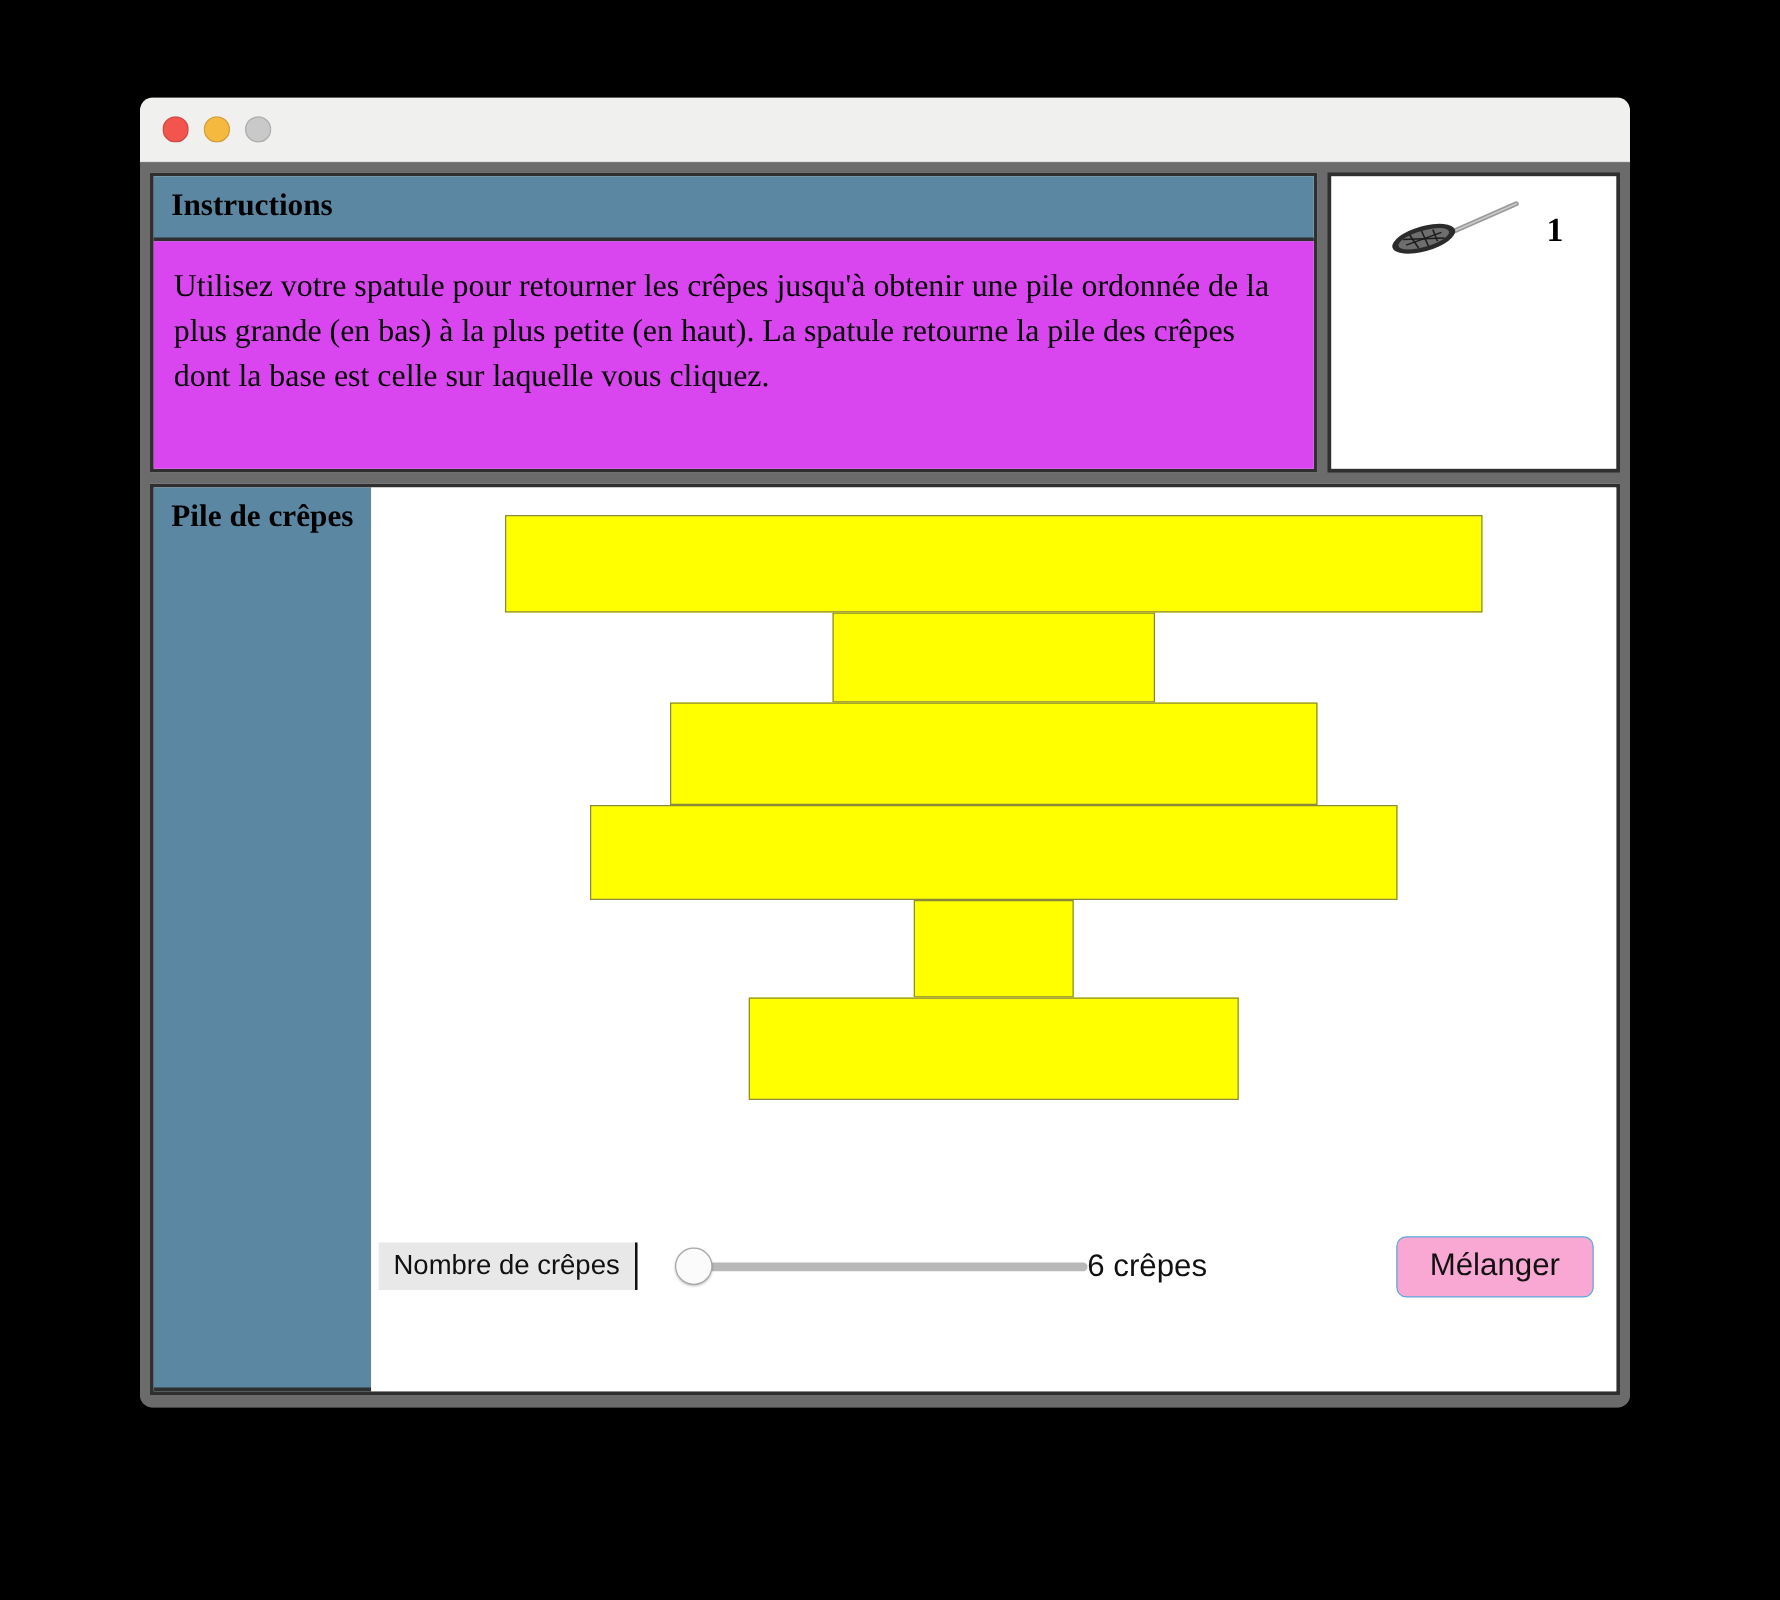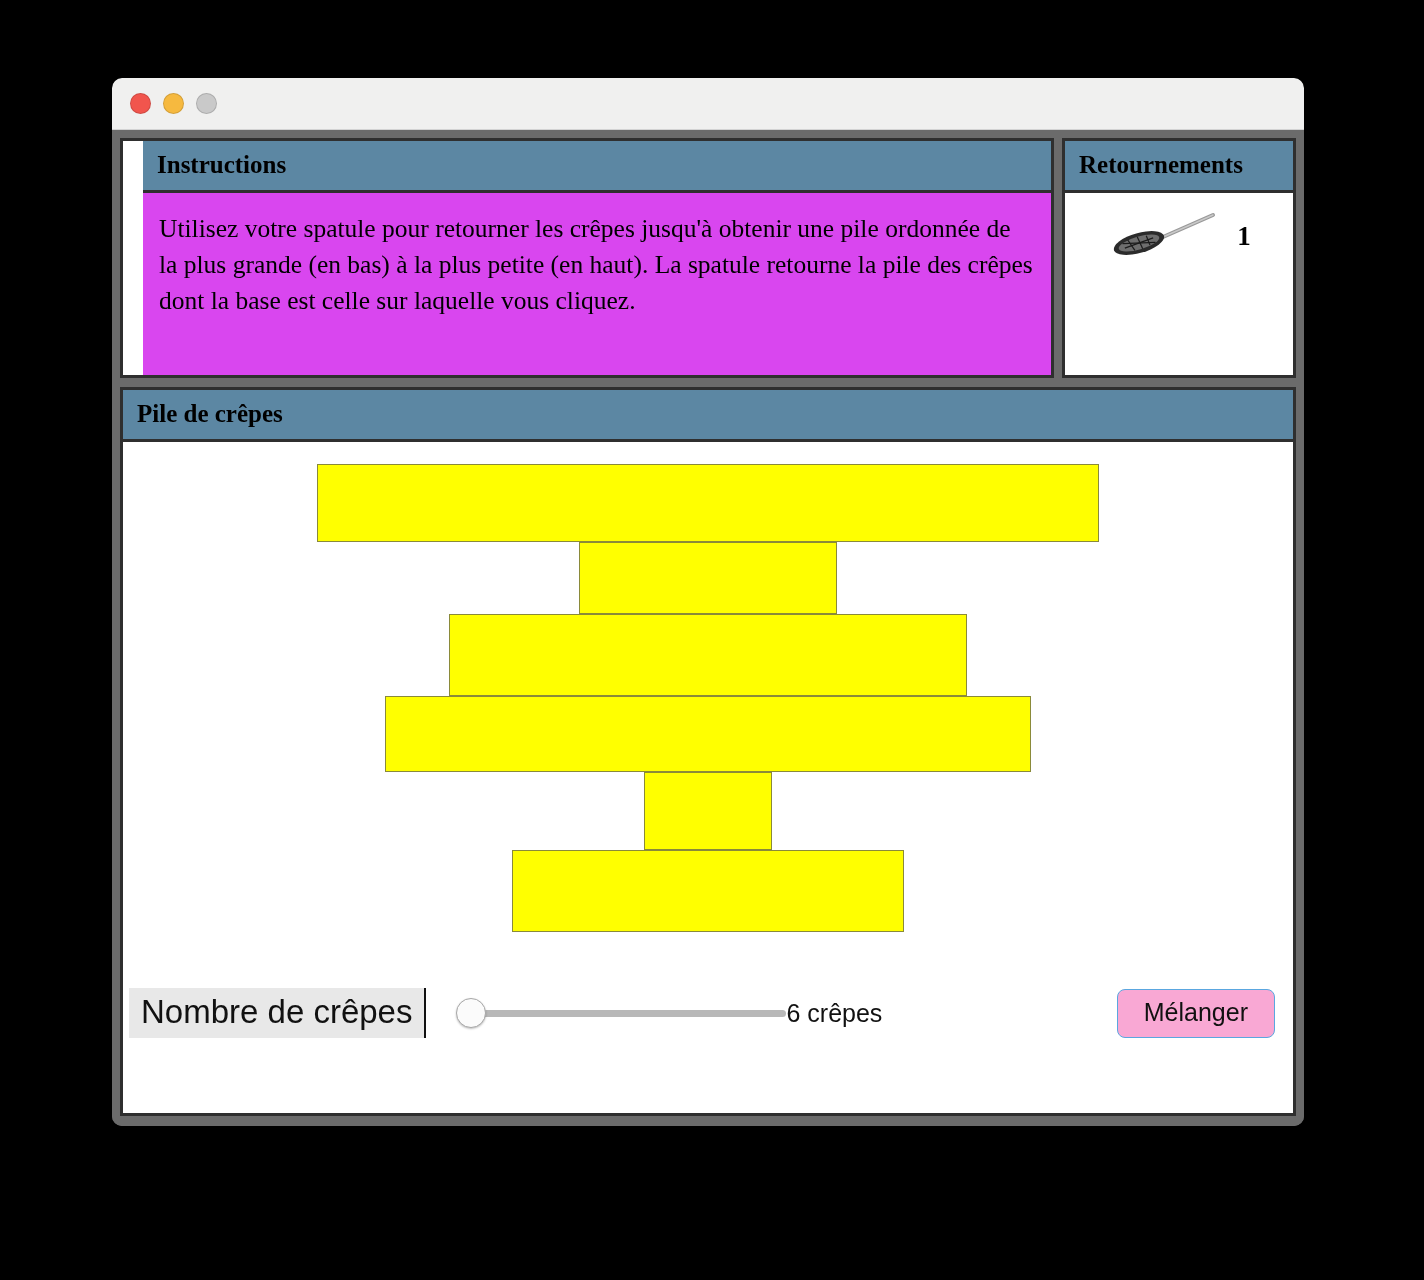--- a/index.html
+++ b/index.html
@@ -75,21 +75,21 @@
     padding: 10px 14px 11px 14px;
     box-sizing: border-box;
   }
 
   
   #top-row {
     display: flex;
     gap: 8px;
     height: 240px;
   }
-  #instructions-panel { flex: 0 0 934px; display: flex; flex-direction: column; padding-left: 20px; }
+  #instructions-panel { flex: 0 0 934px; display: flex; flex-direction: column; }
   #flips-panel { flex: 1 1 auto; display: flex; flex-direction: column; }
 
   #instructions-body {
     flex: 1 1 auto;
     background: #d946ef;
     padding: 18px 18px 12px 16px;
     font-family: "Liberation Serif", serif;
     font-size: 25.5px;
     line-height: 1.42;
     color: #000000;
@@ -111,21 +111,20 @@
     font-weight: bold;
     font-size: 27px;
     color: #000;
   }
 
   
   #stack-panel {
     margin-top: 9px;
     height: calc(100% - 240px - 9px);
     display: flex;
-    flex-direction: column;
   }
   #stack-body {
     flex: 1 1 auto;
     background: #ffffff;
     position: relative;
     overflow: hidden;
   }
 
   
   #pancakes {
@@ -152,21 +151,21 @@
     bottom: 78px;
     height: 44px;
     display: flex;
     align-items: center;
     padding: 0 18px 0 6px;
     box-sizing: border-box;
   }
   #slider-label {
     background: #e8e8e8;
     border-right: 2px solid #111;
-    font-size: 33px;
+    font-size: 22px;
     color: #111;
     padding: 6px 12px 8px 12px;
     line-height: 1.1;
     white-space: nowrap;
   }
   #slider-wrap {
     margin-left: 30px;
     width: 330px;
     height: 34px;
     position: relative;
@@ -224,21 +223,20 @@
   <div id="content">
 
     <div id="top-row">
 
       <div class="panel" id="instructions-panel">
         <div class="panel-header">Instructions</div>
         <div id="instructions-body">Utilisez votre spatule pour retourner les crêpes jusqu'à obtenir une pile ordonnée de la plus grande (en bas) à la plus petite (en haut). La spatule retourne la pile des crêpes dont la base est celle sur laquelle vous cliquez.</div>
       </div>
 
       <div class="panel" id="flips-panel">
-        <div class="panel-header">Retournements</div>
         <div id="flips-body">
           <div id="flips-inner">
             <span>
               <svg width="112" height="46" viewBox="0 0 112 46" aria-hidden="true">
                 <line x1="56" y1="26" x2="106" y2="4" stroke="#9a9a9a" stroke-width="4" stroke-linecap="round"></line>
                 <line x1="56" y1="26" x2="106" y2="4" stroke="#c9c9c9" stroke-width="1.4" stroke-linecap="round"></line>
                 <ellipse cx="32" cy="32" rx="26" ry="10" transform="rotate(-16 32 32)" fill="#2b2b2b"></ellipse>
                 <ellipse cx="32" cy="32" rx="21" ry="6.5" transform="rotate(-16 32 32)" fill="#6e6e6e"></ellipse>
                 <g transform="rotate(-16 32 32)" stroke="#1b1b1b" stroke-width="1.2">
                   <line x1="16" y1="28" x2="48" y2="36"></line>

